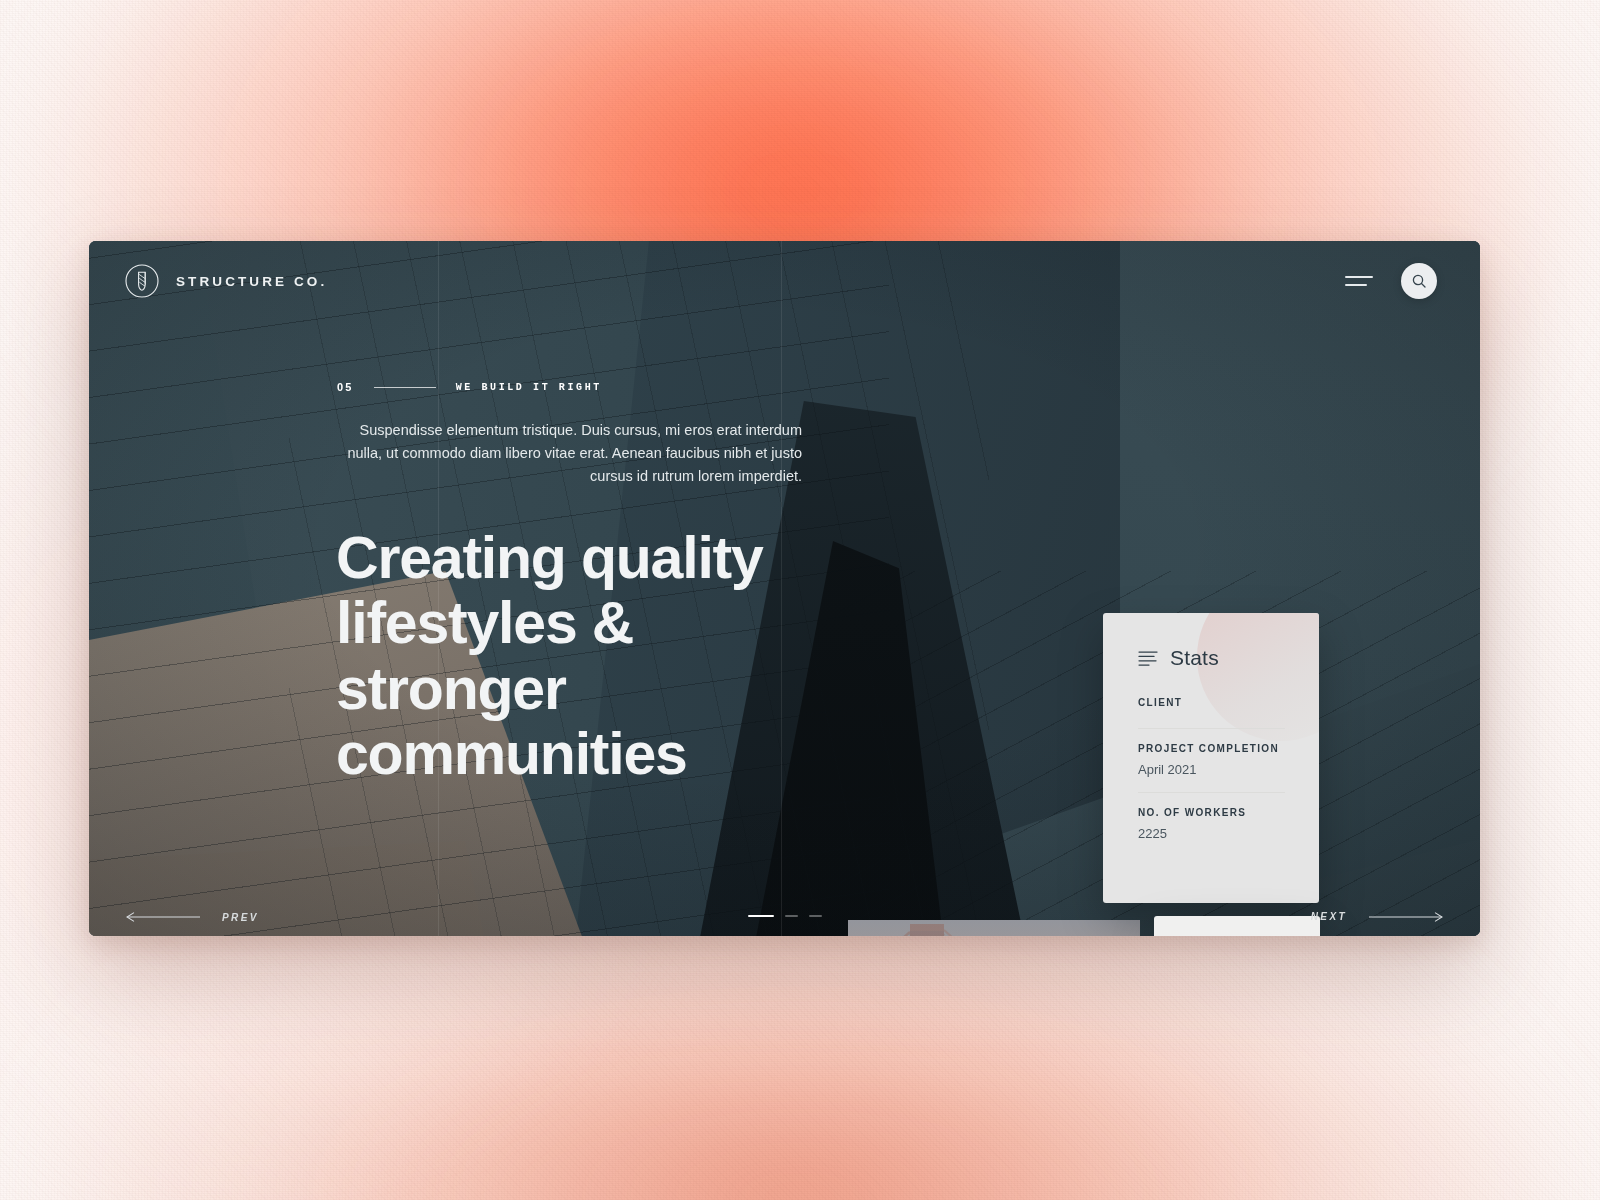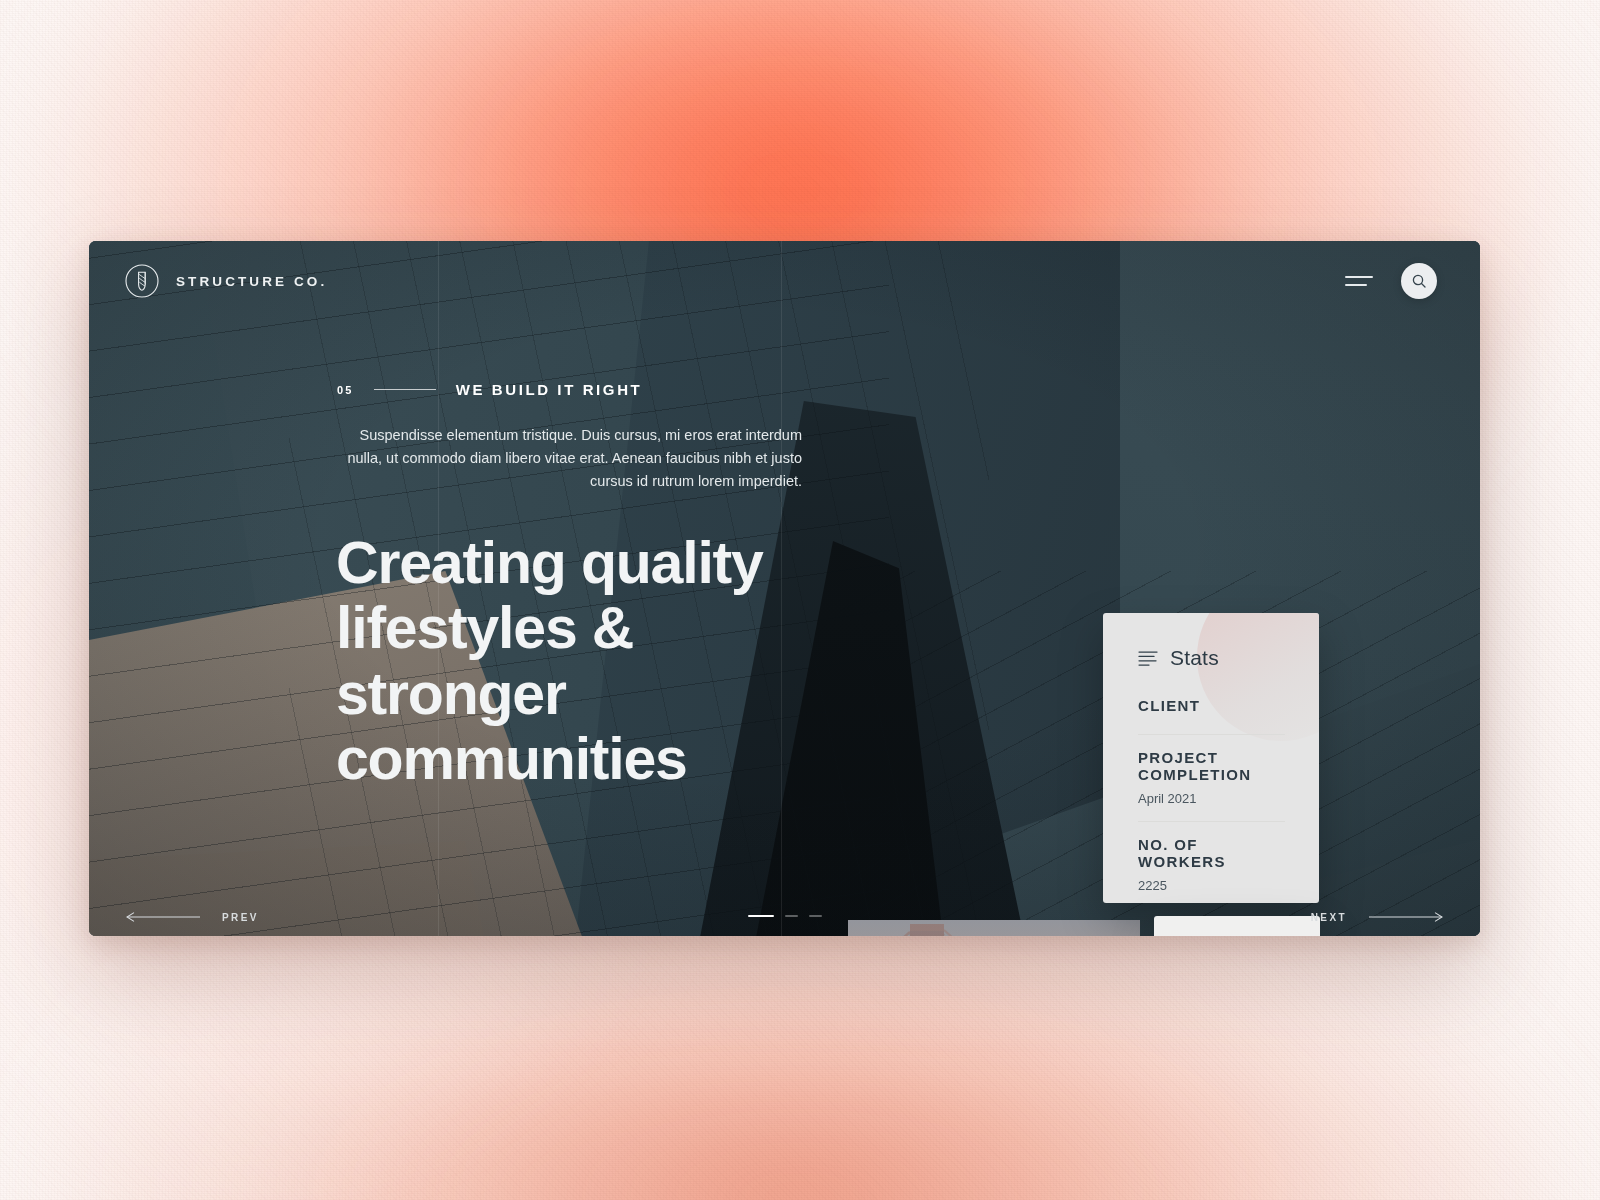--- a/index.html
+++ b/index.html
@@ -168,21 +168,21 @@
   }
 
   
   .content { position:absolute; left:248px; top:140px; width:465px; }
   .eyebrow { display:flex; align-items:center; gap:20px; margin-bottom:26px; }
   .eyebrow .num {
     color:#fff; font-size:11px; font-weight:700; letter-spacing:2.2px;
   }
   .eyebrow .rule { width:62px; height:1px; background:rgba(255,255,255,.72); }
   .eyebrow .kicker {
-    color:#fff; font-size:15px; font-weight:700; letter-spacing:2.6px;
+    color:#fff; font-size:10px; font-weight:700; letter-spacing:2.6px;font-family:Liberation Mono, monospace;
   }
   .lede {
     color:#e4e9eb; font-size:14.5px; line-height:1.58; text-align:right;
     margin:0 0 38px 0; font-weight:400;
   }
   .headline {
     color:#f2f4f5; font-size:59px; line-height:1.11; font-weight:700;
     letter-spacing:-1.2px; text-align:left; margin-left:-1px;
   }
 
@@ -208,37 +208,37 @@
     position:absolute; right:-46px; top:-40px; width:168px; height:168px;
     border-radius:50%;
     background:linear-gradient(150deg, rgba(226,200,198,.85) 0%, rgba(223,215,214,.55) 60%, rgba(228,228,226,.3) 100%);
   }
   .statscard .inner { position:absolute; inset:0; padding:33px 34px 0 35px; }
   .statscard .title { display:flex; align-items:center; gap:12px; margin-bottom:27px; }
   .statscard .title .t { color:#2c3a44; font-size:21px; font-weight:400; letter-spacing:.2px; }
   .srow { padding-bottom:13px; }
   .srow + .srow { border-top:1px solid #dcdcda; padding-top:14px; }
   .slabel {
-    color:#2e3b45; font-size:15px; font-weight:700; letter-spacing:1.35px;
+    color:#2e3b45; font-size:10px; font-weight:700; letter-spacing:1.35px;
     margin-bottom:7px;
   }
   .sval { color:#4a565f; font-size:13px; line-height:1.38; }
 
   
   .viewcard {
     position:absolute; left:1065px; top:675px; width:166px; height:150px;
     background:#f0f0ef; border-radius:3px; overflow:hidden;
     box-shadow:0 18px 44px rgba(0,0,0,.26);
   }
   .viewcard .inner { position:absolute; inset:0; padding:30px 24px 0 30px; }
 
   
   .prevwrap { position:absolute; left:37px; bottom:13px; display:flex; align-items:center; gap:20px; cursor:pointer; }
-  .nextwrap { position:absolute; right:37px; bottom:13px; display:flex; align-items:center; gap:20px; cursor:pointer; }
-  .navlbl { color:#d8dcde; font-size:10px; font-weight:700; letter-spacing:2.4px; }
+  .nextwrap { position:absolute; right:37px; bottom:13px; display:flex; align-items:flex-start; gap:20px; cursor:pointer; }
+  .navlbl { color:#d8dcde; font-size:10px; font-weight:700; letter-spacing:2.4px;font-style:italic; }
   .dots { position:absolute; left:50%; transform:translateX(-50%); bottom:19px; display:flex; align-items:center; gap:11px; }
   .dot { height:2px; background:rgba(255,255,255,.34); border-radius:1px; cursor:pointer; }
   .dot.w-lg { width:26px; }
   .dot.w-sm { width:13px; }
   .dot.on { background:#ffffff; }
 </style>
 </head>
 <body>
 
 <div id="backdrop">

